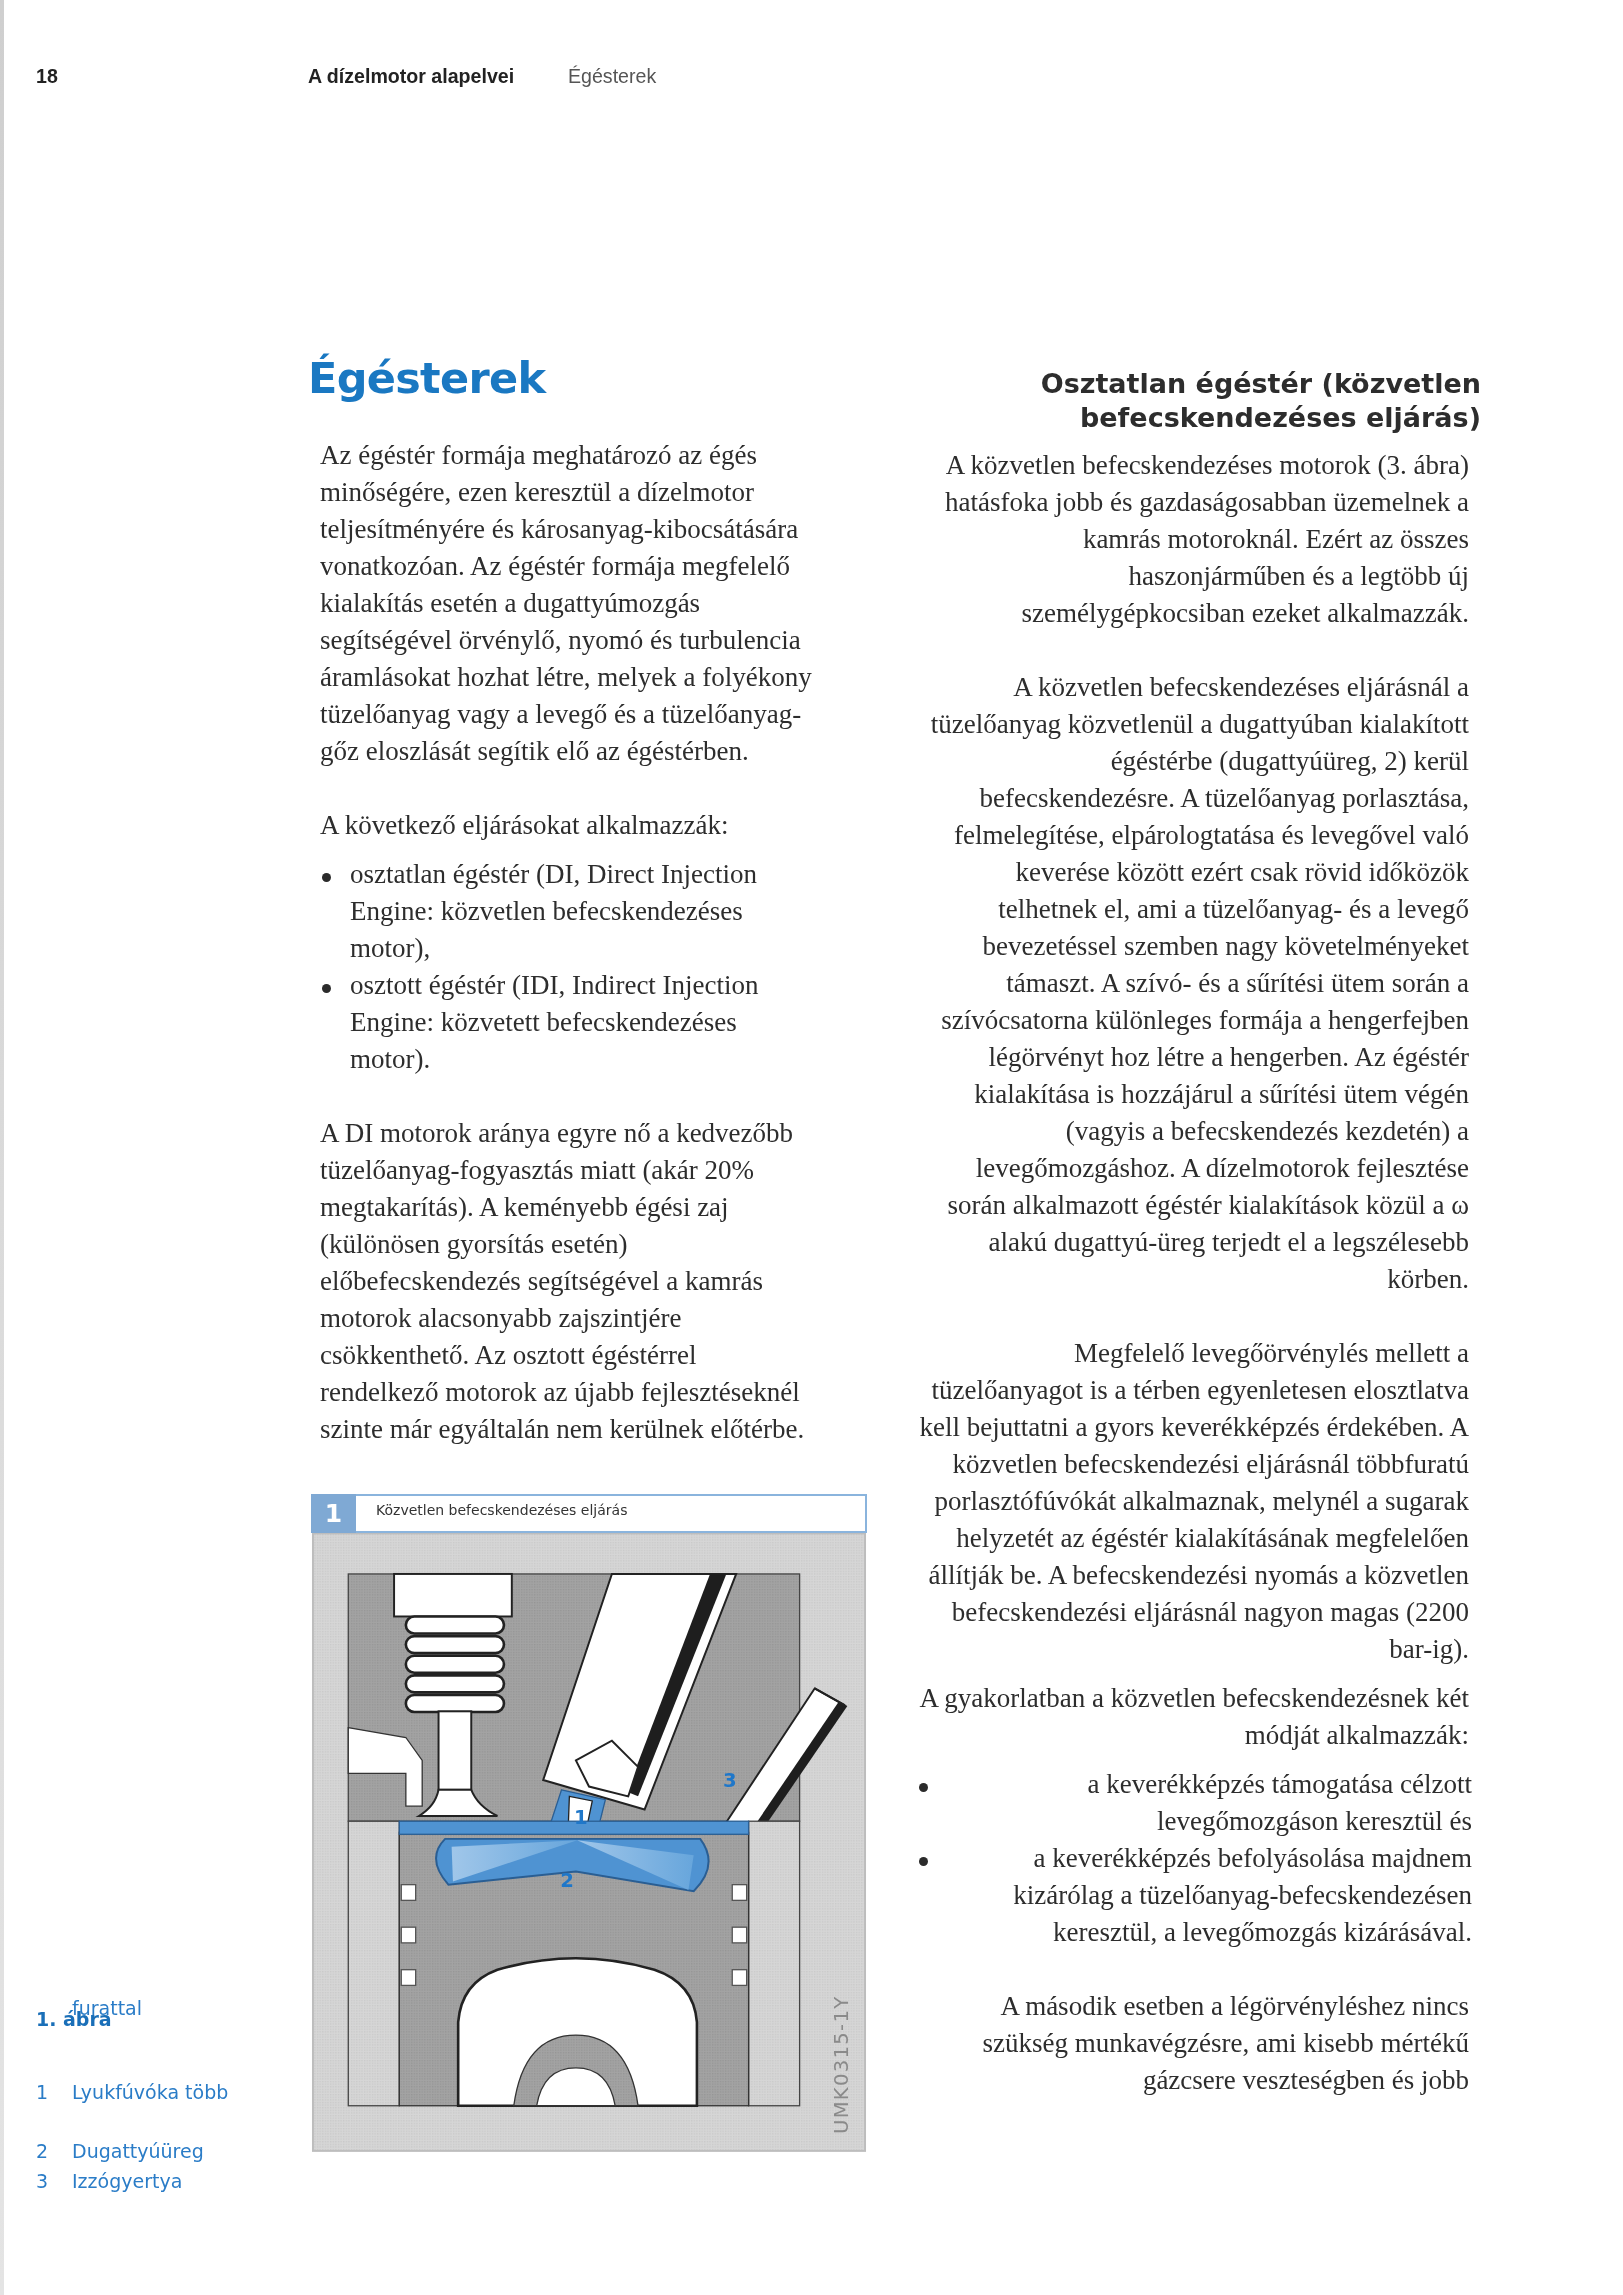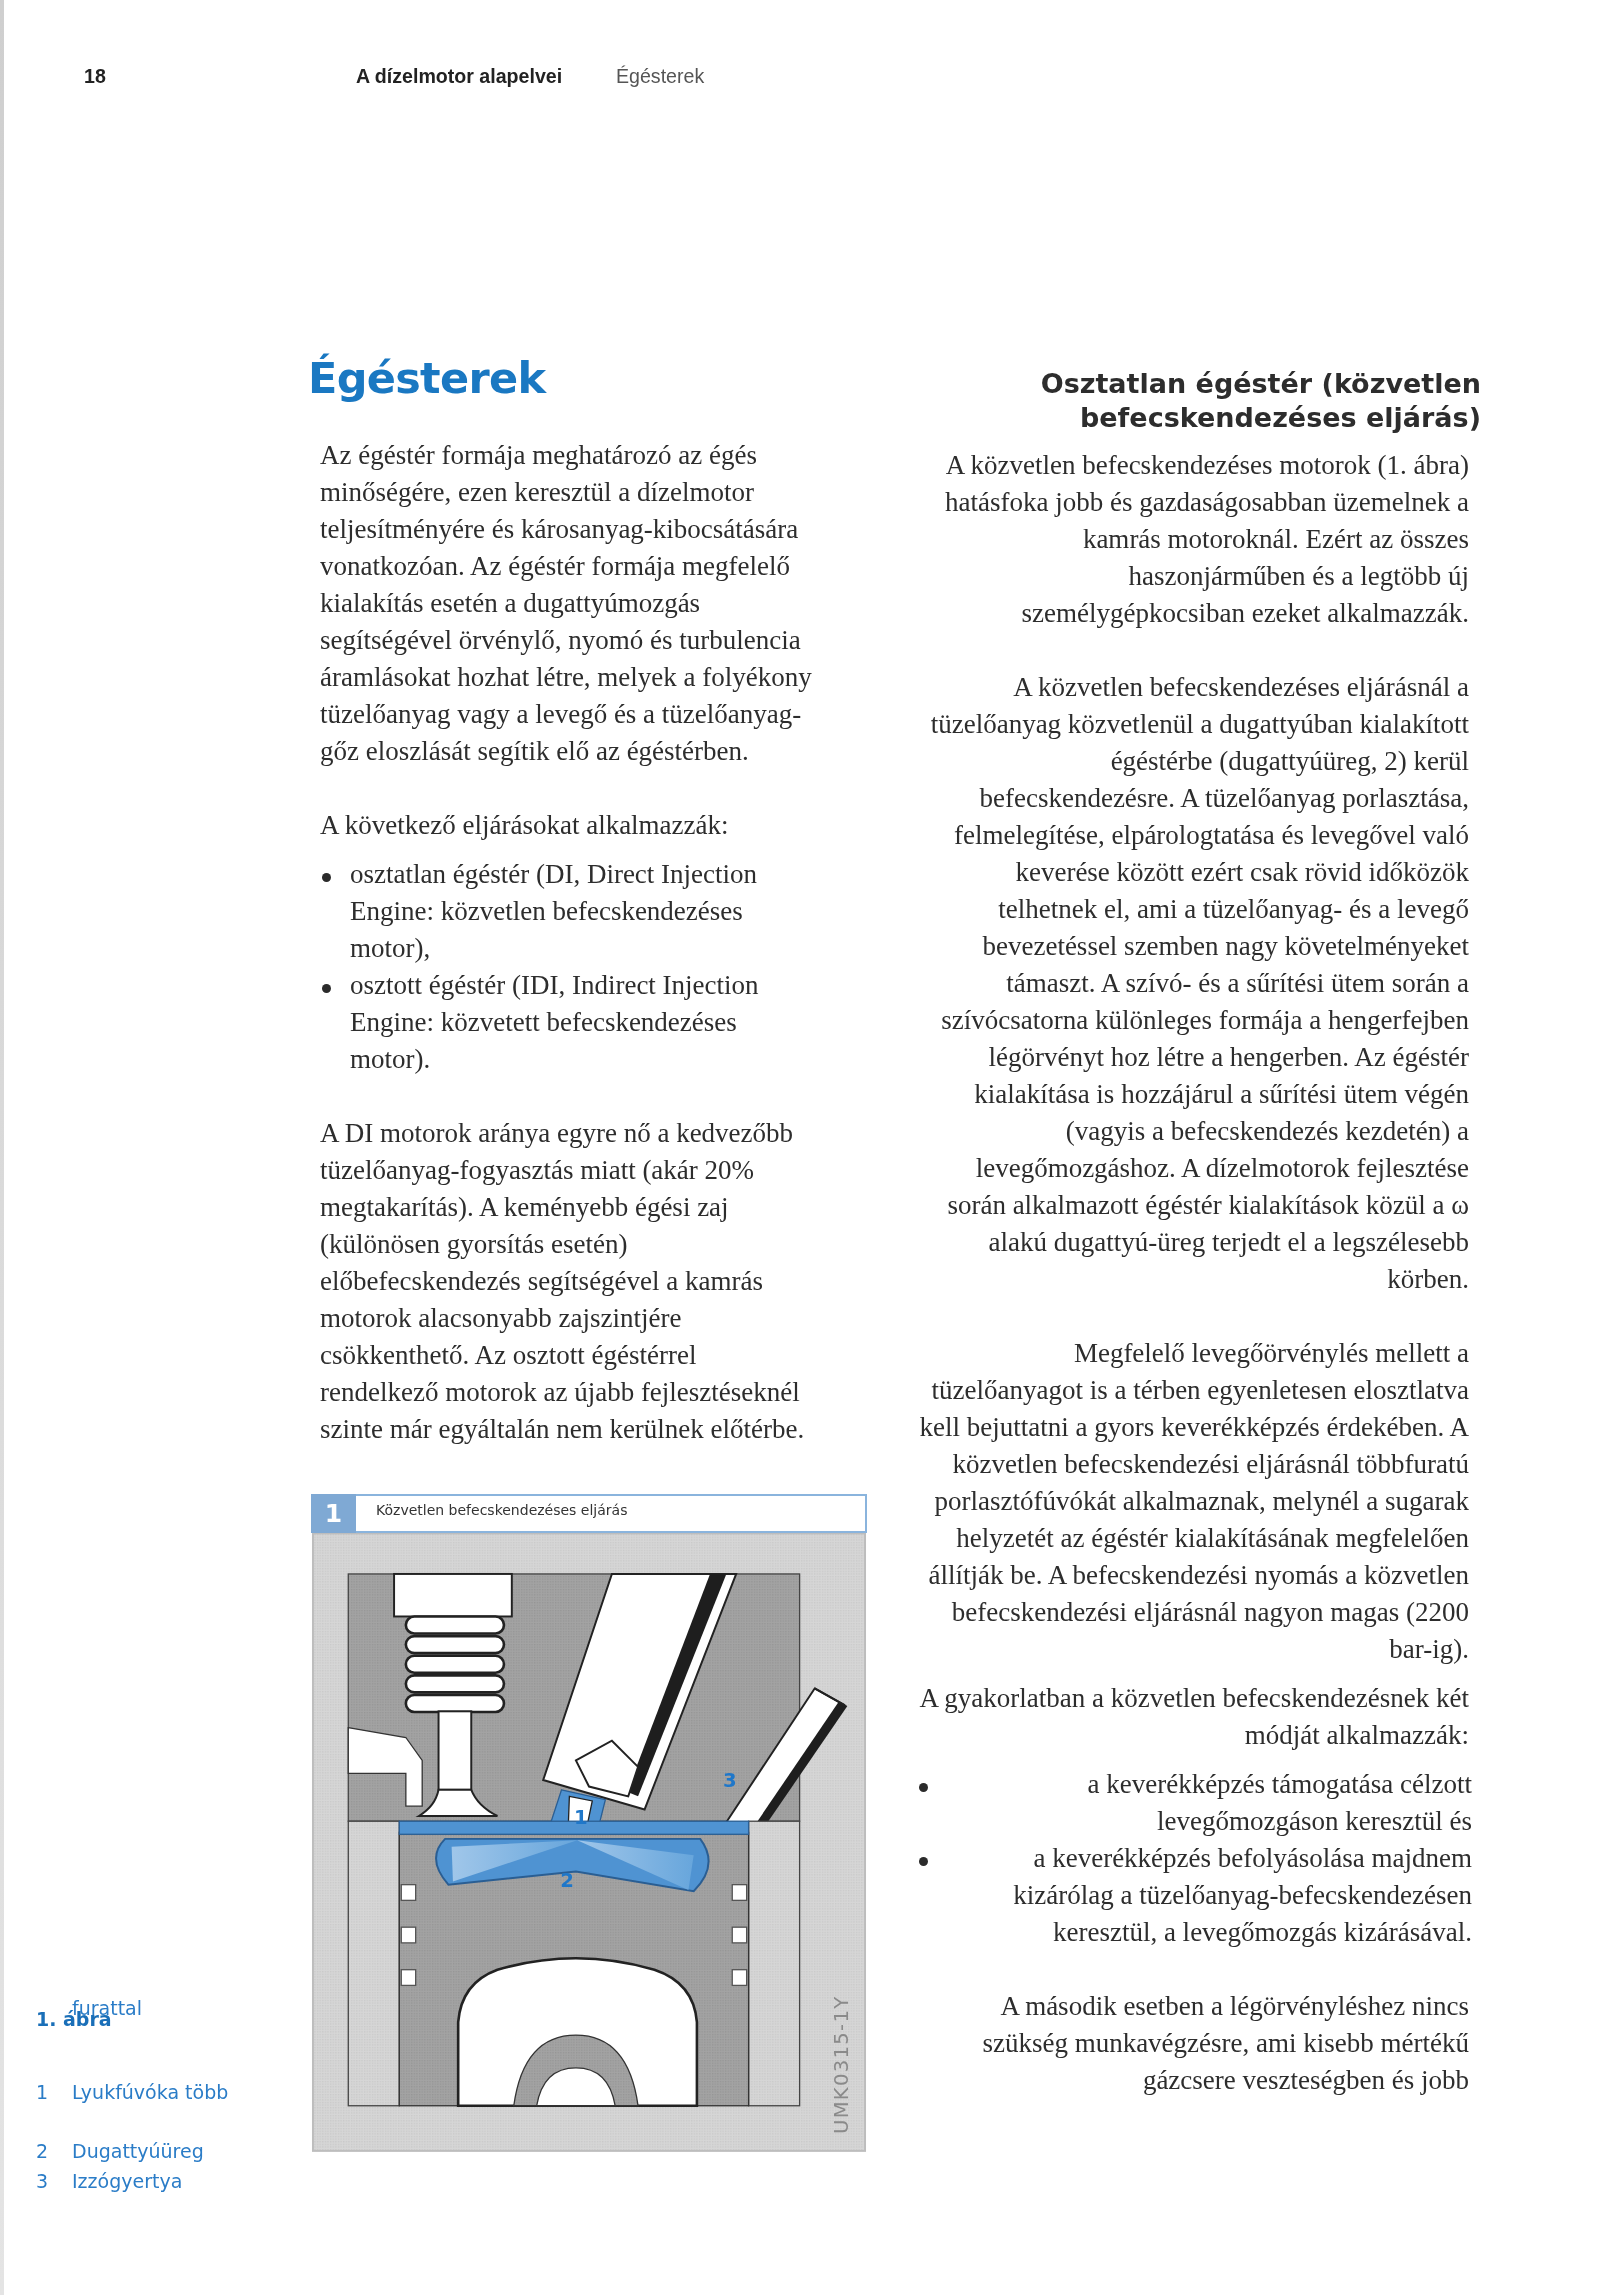--- a/index.html
+++ b/index.html
@@ -1,18 +1,18 @@
 <!DOCTYPE html>
 <html style="font-size:10.5px"><head>
 <meta charset="utf-8">
 <style>
   html, body { margin:0; padding:0; background:#ffffff; }
   body { width:1623px; height:2295px; position:relative; overflow:hidden; color:#2b2b2b; }
   .abs { position:absolute; }
-  .hdr { font-family:"Liberation Sans", sans-serif; font-size:19.6px; top:65px;margin-left:48px; }
+  .hdr { font-family:"Liberation Sans", sans-serif; font-size:19.6px; top:65px; }
   .hdr-num { left:36px; font-weight:bold; color:#222; }
   .hdr-chap { left:308px; font-weight:bold; color:#222; }
   .hdr-sec { left:568px; color:#555; }
   .left-rule { left:0; top:0; width:3.9px; height:2295px; background:linear-gradient(#cfcfcf,#e4e4e4); }
   .title { left:308px; top:353px; font-family:"DejaVu Sans", sans-serif; font-weight:bold; font-size:43px; color:#1a78c2; letter-spacing:-0.7px; }
   .serif { font-family:"Liberation Serif", serif; font-size:27px; line-height:37px; color:#2d2d2d; }
   .col-left { left:308px; width:563px; }
   .col-right { left:905px; width:576px;text-align:right; }
   p { margin:12px; }
   ul.bul { list-style:none; margin:9px; padding:0; }
@@ -147,21 +147,21 @@
 <div class="abs cap cap-row" style="top:2096px;">
   <span class="n">2</span><span>Dugattyúüreg</span>
 </div>
 <div class="abs cap cap-row" style="top:2126px;">
   <span class="n">3</span><span>Izzógyertya</span>
 </div>
 
 <div class="abs col-right" style="top:367px;">
   <div class="subhead">Osztatlan égéstér (közvetlen befecskendezéses eljárás)</div>
   <div class="serif">
-    <p>A közvetlen befecskendezéses motorok (1. ábra) hatásfoka jobb és gazdaságosabban üzemelnek a kamrás motoroknál. Ezért az összes haszonjárműben és a legtöbb új személygépkocsiban ezeket alkalmazzák.</p>
+    <p>A közvetlen befecskendezéses motorok (3. ábra) hatásfoka jobb és gazdaságosabban üzemelnek a kamrás motoroknál. Ezért az összes haszonjárműben és a legtöbb új személygépkocsiban ezeket alkalmazzák.</p>
     <p style="margin-top:37px;">A közvetlen befecskendezéses eljárásnál a tüzelőanyag közvetlenül a dugattyúban kialakított égéstérbe (dugattyúüreg, 2) kerül befecskendezésre. A tüzelőanyag porlasztása, felmelegítése, elpárologtatása és levegővel való keverése között ezért csak rövid időközök telhetnek el, ami a tüzelőanyag- és a levegő bevezetéssel szemben nagy követelményeket támaszt. A szívó- és a sűrítési ütem során a szívócsatorna különleges formája a hengerfejben légörvényt hoz létre a hengerben. Az égéstér kialakítása is hozzájárul a sűrítési ütem végén (vagyis a befecskendezés kezdetén) a levegőmozgáshoz. A dízelmotorok fejlesztése során alkalmazott égéstér kialakítások közül a ω alakú dugattyú-üreg terjedt el a legszélesebb körben.</p>
     <p style="margin-top:37px;">Megfelelő levegőörvénylés mellett a tüzelőanyagot is a térben egyenletesen elosztlatva kell bejuttatni a gyors keverékképzés érdekében. A közvetlen befecskendezési eljárásnál többfuratú porlasztófúvókát alkalmaznak, melynél a sugarak helyzetét az égéstér kialakításának megfelelően állítják be. A befecskendezési nyomás a közvetlen befecskendezési eljárásnál nagyon magas (2200 bar-ig).</p>
     <p>A gyakorlatban a közvetlen befecskendezésnek két módját alkalmazzák:</p>
     <ul class="bul">
       <li>a keverékképzés támogatása célzott levegőmozgáson keresztül és</li>
       <li>a keverékképzés befolyásolása majdnem kizárólag a tüzelőanyag-befecskendezésen keresztül, a levegőmozgás kizárásával.</li>
     </ul>
     <p style="margin-top:37px;">A második esetben a légörvényléshez nincs szükség munkavégzésre, ami kisebb mértékű gázcsere veszteségben és jobb</p>
   </div>
 </div>

